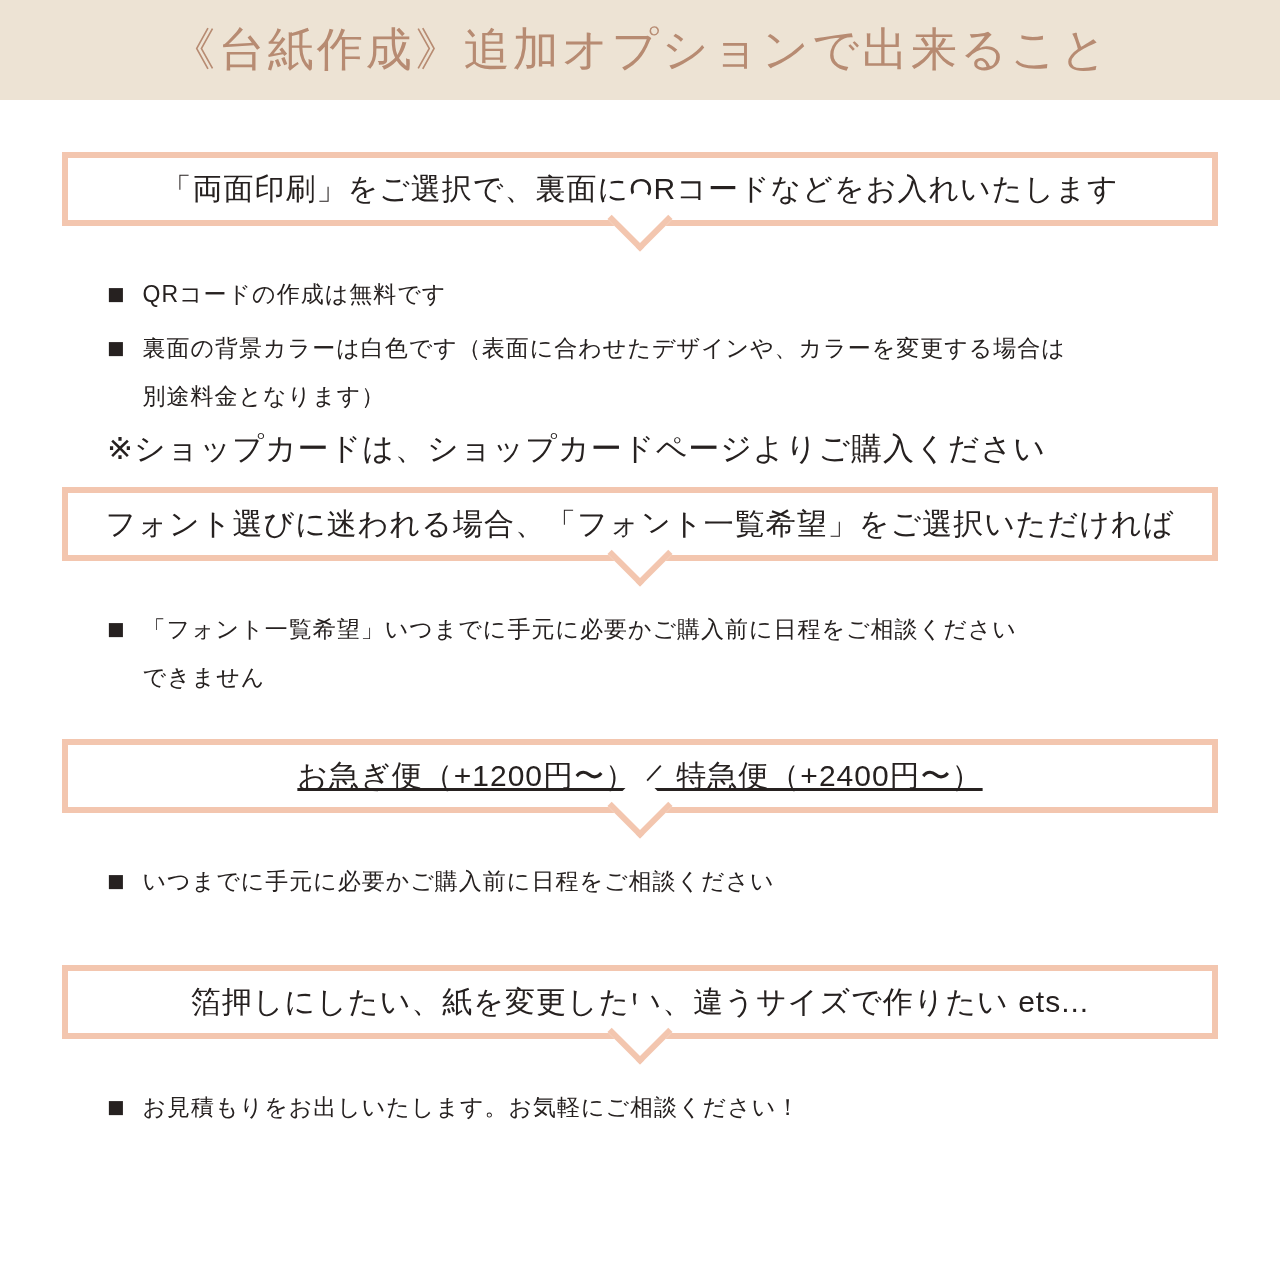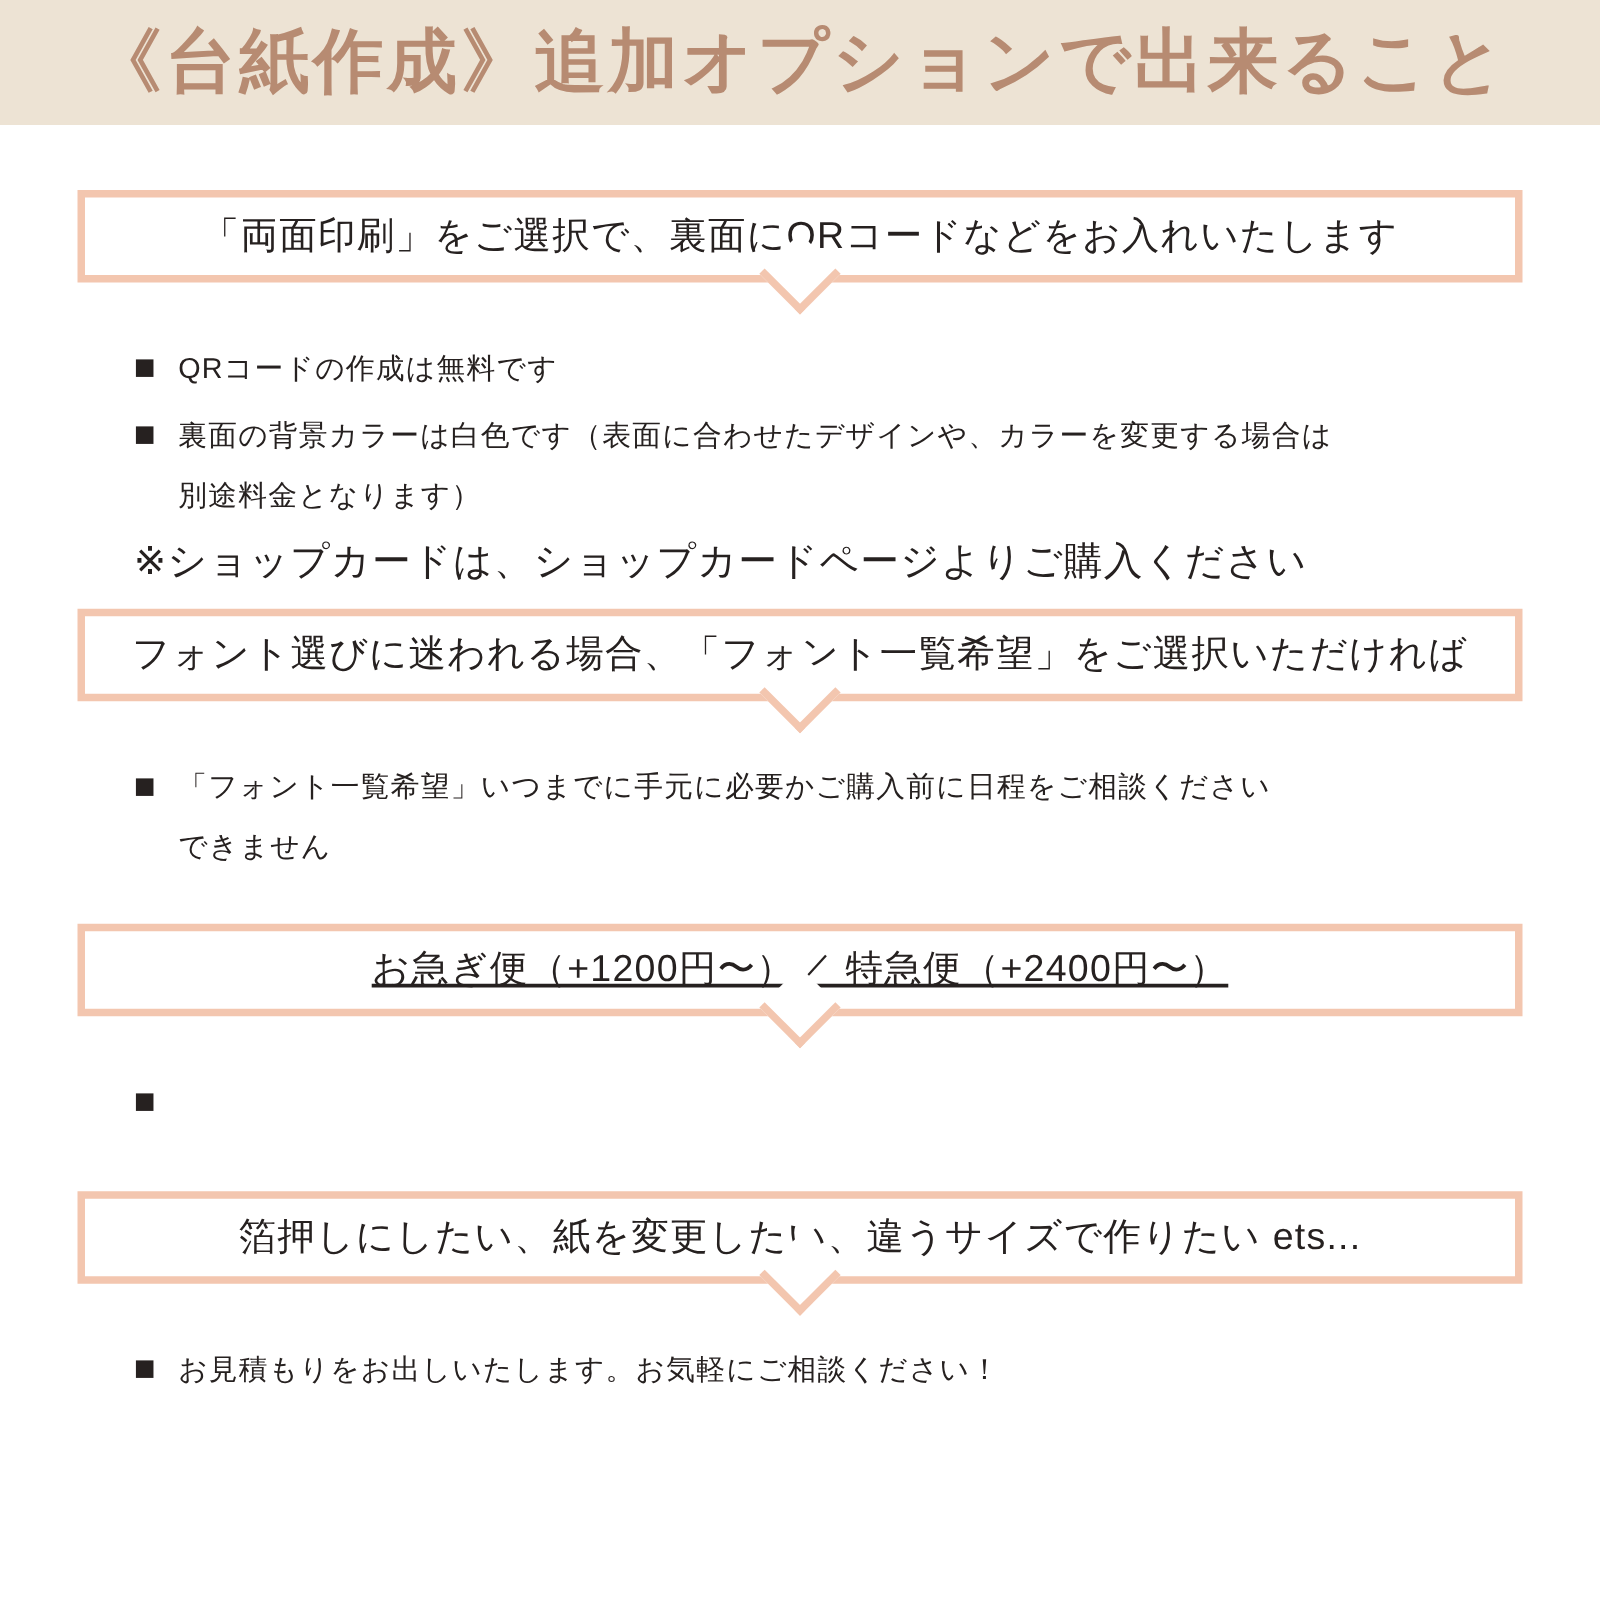--- a/index.html
+++ b/index.html
@@ -18,22 +18,22 @@
     overflow:hidden;
   }
   .header{
     height:100px;
     background:var(--header-bg);
     display:flex;
     align-items:center;
     justify-content:center;
   }
   .page-title{
-    font-size:56px;
-    font-weight:bold;
+    font-size:46px;
+    font-weight:normal;
     color:var(--header-text);
     letter-spacing:3px;
     white-space:nowrap;
   }
   .content{
     padding:0 62px;
   }
   .callout{
     position:relative;
     border:6px solid var(--accent);
@@ -54,21 +54,21 @@
     width:46px;
     height:46px;
     background:var(--paper);
     border-right:6px solid var(--accent);
     border-bottom:6px solid var(--accent);
     transform:translateX(-50%) rotate(45deg);
   }
   .callout-1{margin-top:52px;}
   .callout-2{margin-top:16px;}
   .callout-3{margin-top:38px;text-decoration:underline;}
-  .callout-4{margin-top:48px;}
+  .callout-4{margin-top:60px;}
   .bullets{
     margin-top:44px;
     margin-left:45px;
     margin-right:20px;
   }
   .bullet{
     display:flex;
     align-items:flex-start;
     gap:18px;
     margin-bottom:6px;
@@ -129,20 +129,21 @@
     </div>
   </div>
 
   <div class="callout callout-3">
     <div class="callout-line">お急ぎ便（+1200円〜）／ 特急便（+2400円〜）</div>
     <div class="pointer"></div>
   </div>
   <div class="bullets">
     <div class="bullet">
       <span class="marker">■</span>
+      <div class="bullet-text">いつまでに手元に必要かご購入前に日程をご相談ください</div>
     </div>
   </div>
 
   <div class="callout callout-4">
     <div class="callout-line">箔押しにしたい、紙を変更したい、違うサイズで作りたい ets...</div>
     <div class="pointer"></div>
   </div>
   <div class="bullets">
     <div class="bullet">
       <span class="marker">■</span>

